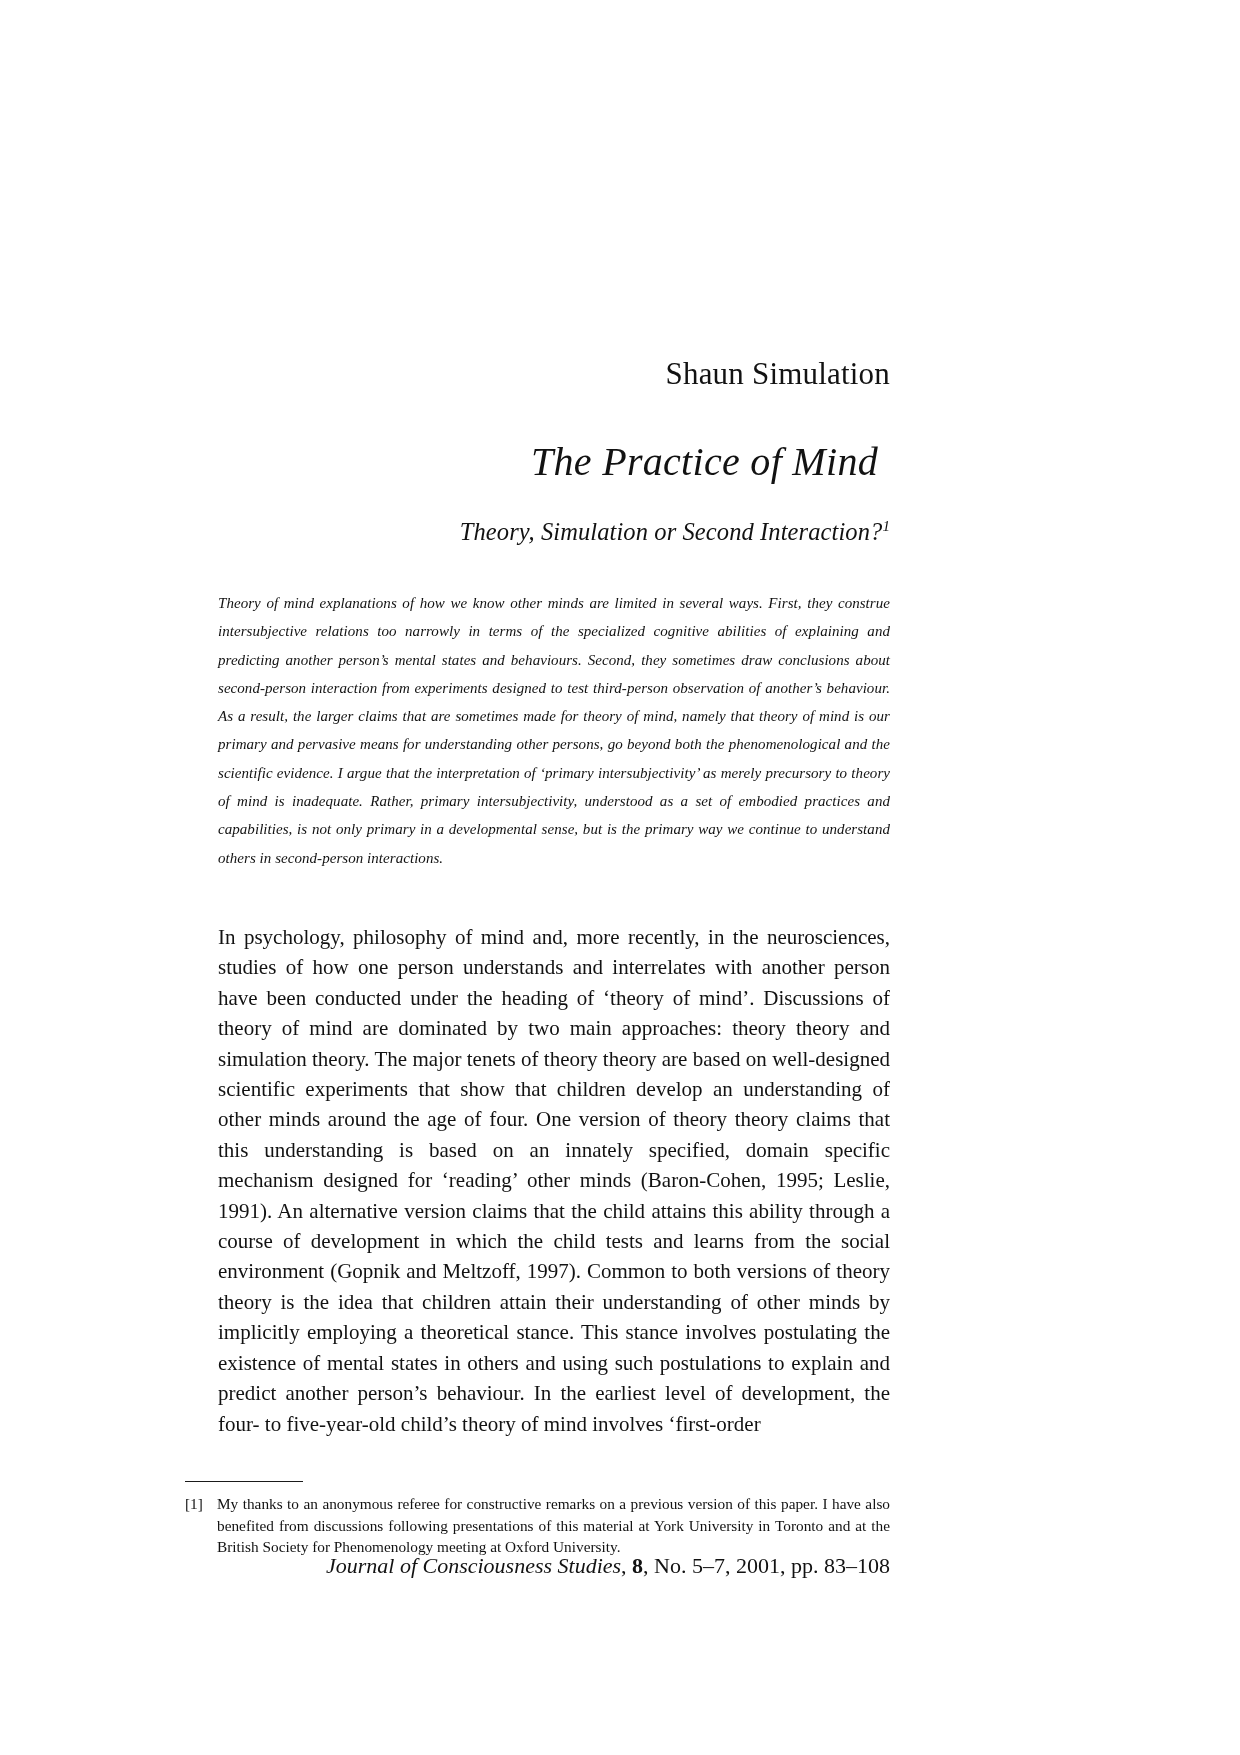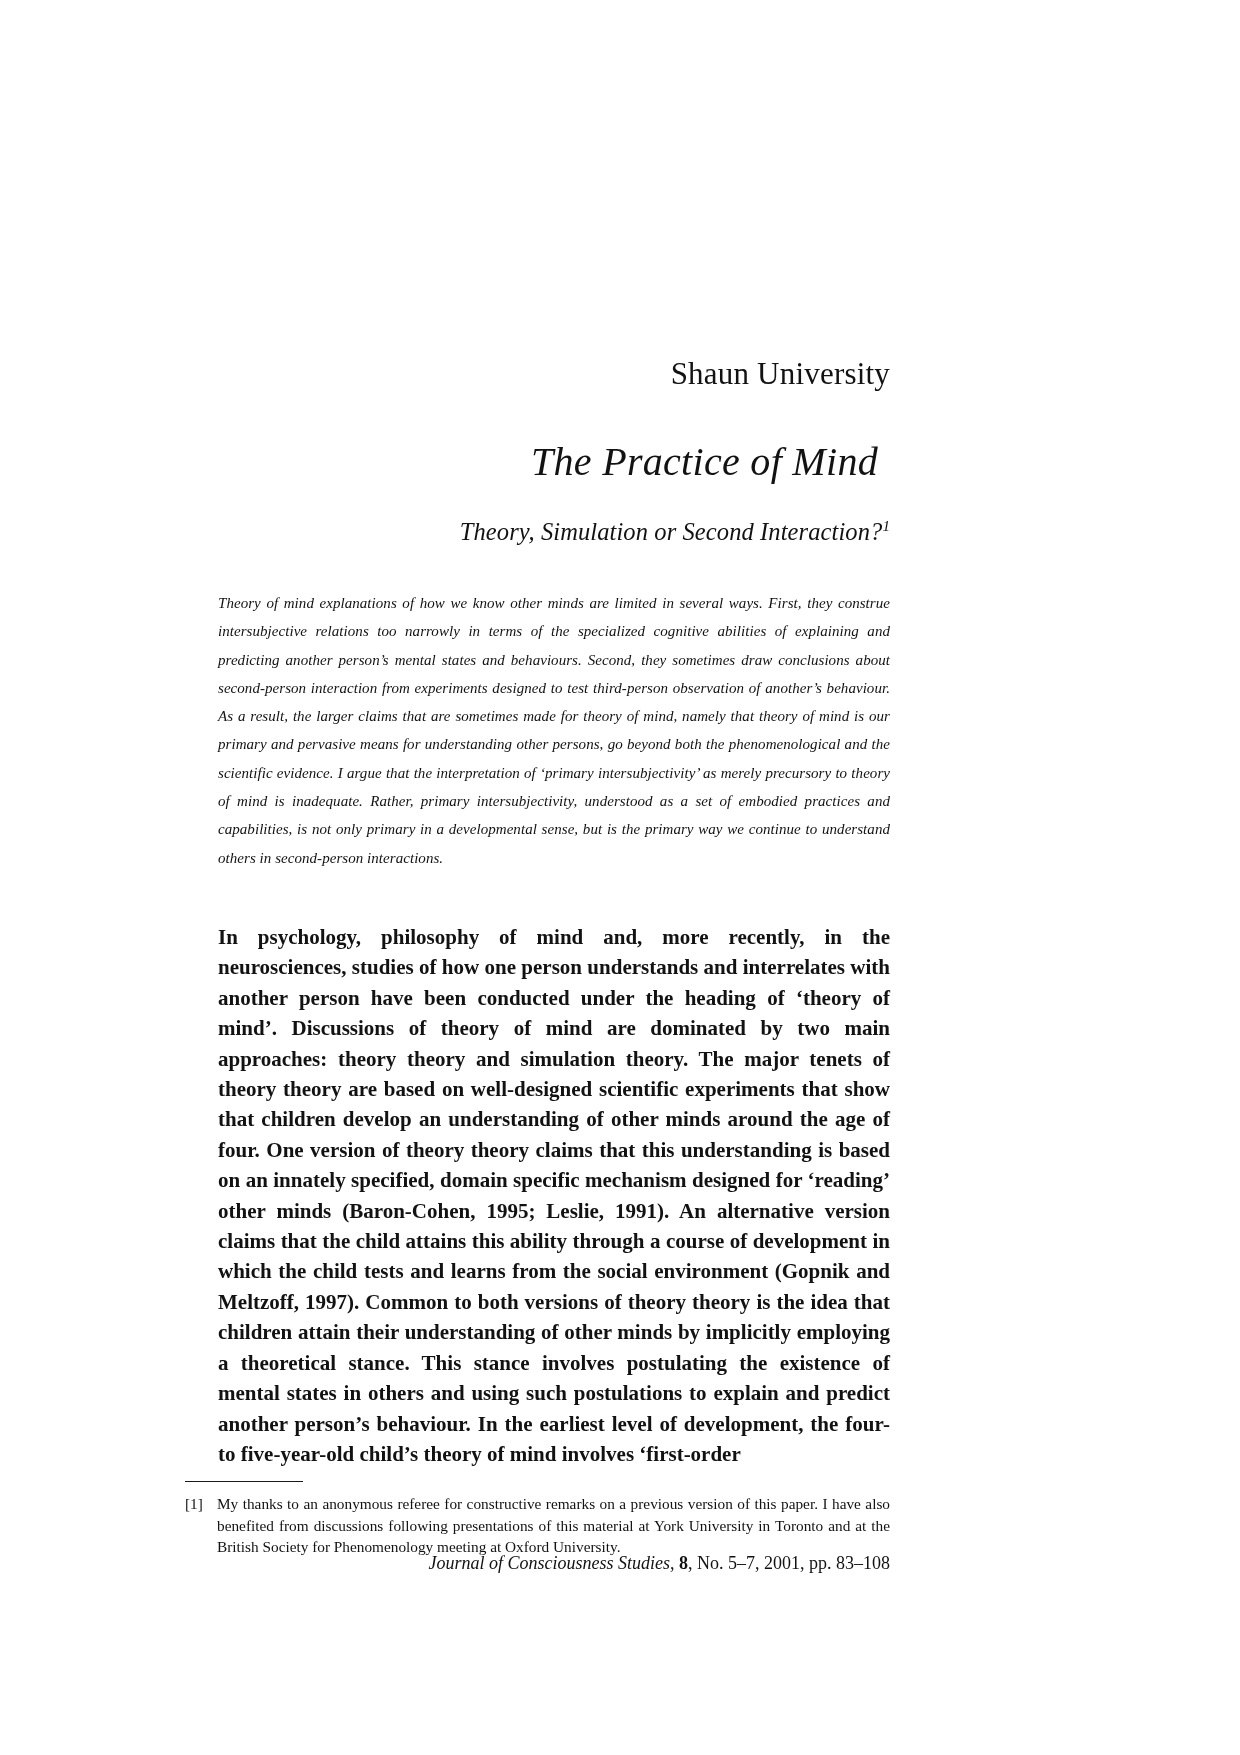--- a/index.html
+++ b/index.html
@@ -88,21 +88,20 @@
   .body-para {
     position: absolute;
     left: 218px;
     top: 922px;
     width: 672px;
     font-size: 21px;
     line-height: 30.4px;
     text-align: justify;
     text-justify: inter-word;
     margin: 0;
-    font-weight: bold;
   }
 
   
   .footnote-rule {
     position: absolute;
     left: 185px;
     top: 1481px;
     width: 118px;
     height: 1px;
     background: #1a1a1a;
@@ -129,33 +128,33 @@
     text-justify: inter-word;
   }
 
   
   .journal-line {
     position: absolute;
     left: 218px;
     top: 1552px;
     width: 672px;
     text-align: right;
-    font-size: 18px;
+    font-size: 22px;
     line-height: 1.25;
   }
   .journal-line .jtitle { font-style: italic; }
   .journal-line .jvol { font-weight: bold; }
 </style>
 </head>
 <body>
 
 <div class="page">
 
   <div class="header-block">
-    <div class="author-name">Shaun University</div>
+    <div class="author-name">Shaun Simulation</div>
 
     <div class="main-title">The Practice of Mind</div>
 
     <div class="subtitle">
       <span>Theory, Simulation or Second Interaction?</span><span class="fn-marker">1</span>
     </div>
   </div>
 
   <div class="abstract">Theory of mind explanations of how we know other minds are limited in several ways. First, they construe intersubjective relations too narrowly in terms of the specialized cognitive abilities of explaining and predicting another person’s mental states and behaviours. Second, they sometimes draw conclusions about second-person interaction from experiments designed to test third-person observation of another’s behaviour. As a result, the larger claims that are sometimes made for theory of mind, namely that theory of mind is our primary and pervasive means for understanding other persons, go beyond both the phenomenological and the scientific evidence. I argue that the interpretation of ‘primary intersubjectivity’ as merely precursory to theory of mind is inadequate. Rather, primary intersubjectivity, understood as a set of embodied practices and capabilities, is not only primary in a developmental sense, but is the primary way we continue to understand others in second-person interactions.</div>
 

